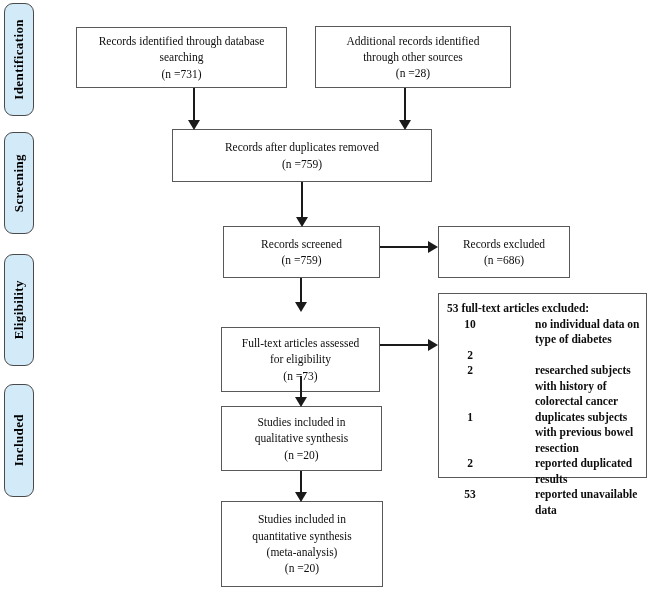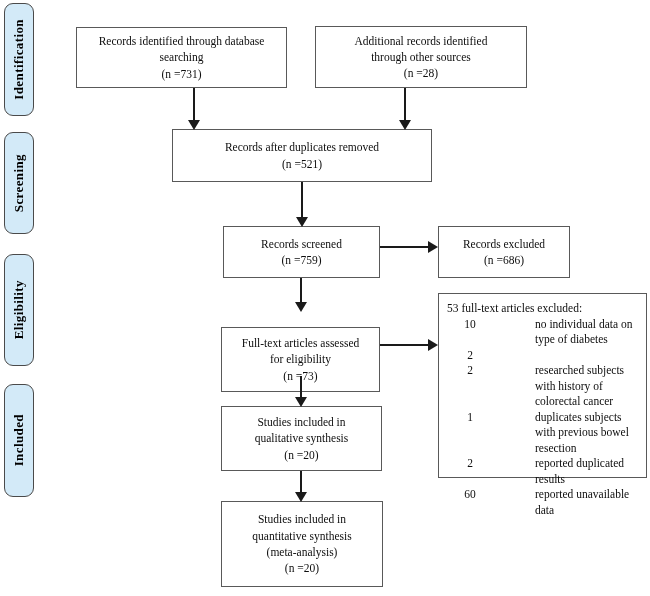--- a/index.html
+++ b/index.html
@@ -107,38 +107,38 @@
     <span class="vtext">Eligibility</span>
   </div>
   <div class="stage" style="top:384px; height:113px;">
     <span class="vtext">Included</span>
   </div>
 
   <div class="fbox" style="left:76px; top:27px; width:211px; height:61px;">Records identified through database
 searching
 (n =731)</div>
 
-  <div class="fbox" style="left:315px; top:26px; width:212px; height:62px;">Additional records identified
+  <div class="fbox" style="left:315px; top:26px; width:196px; height:62px;">Additional records identified
 through other sources
 (n =28)</div>
 
   <div class="fbox" style="left:172px; top:129px; width:260px; height:53px;">Records after duplicates removed
-(n =521)</div>
+(n =759)</div>
 
   <div class="fbox" style="left:223px; top:226px; width:157px; height:52px;">Records screened
 (n =759)</div>
 
   <div class="fbox" style="left:438px; top:226px; width:132px; height:52px;">Records excluded
 (n =686)</div>
 
   <div class="fbox" style="left:221px; top:327px; width:159px; height:65px;">Full-text articles assessed
 for eligibility
 (n =73)</div>
 
-  <div class="ebox" style="left:438px; top:293px; width:209px; height:185px;">
+  <div class="ebox" style="left:438px; top:293px; width:209px; height:185px;font-weight:bold;">
     <div>53 full-text articles excluded:</div>
     <div id="exclusion-list">
         <div class="excl-row">
           <span class="excl-n">10</span>
           <span class="excl-t">no individual data on type of diabetes</span>
         </div>
         <div class="excl-row">
           <span class="excl-n">2</span>
         </div>
         <div class="excl-row">
@@ -147,21 +147,21 @@
         </div>
         <div class="excl-row">
           <span class="excl-n">1</span>
           <span class="excl-t">duplicates subjects with previous bowel resection</span>
         </div>
         <div class="excl-row">
           <span class="excl-n">2</span>
           <span class="excl-t">reported duplicated results</span>
         </div>
         <div class="excl-row">
-          <span class="excl-n">60</span>
+          <span class="excl-n">53</span>
           <span class="excl-t">reported unavailable data</span>
         </div>
       </div>
   </div>
 
   <div class="fbox" style="left:221px; top:406px; width:161px; height:65px;">Studies included in
 qualitative synthesis
 (n =20)</div>
 
   <div class="fbox" style="left:221px; top:501px; width:162px; height:86px;">Studies included in

